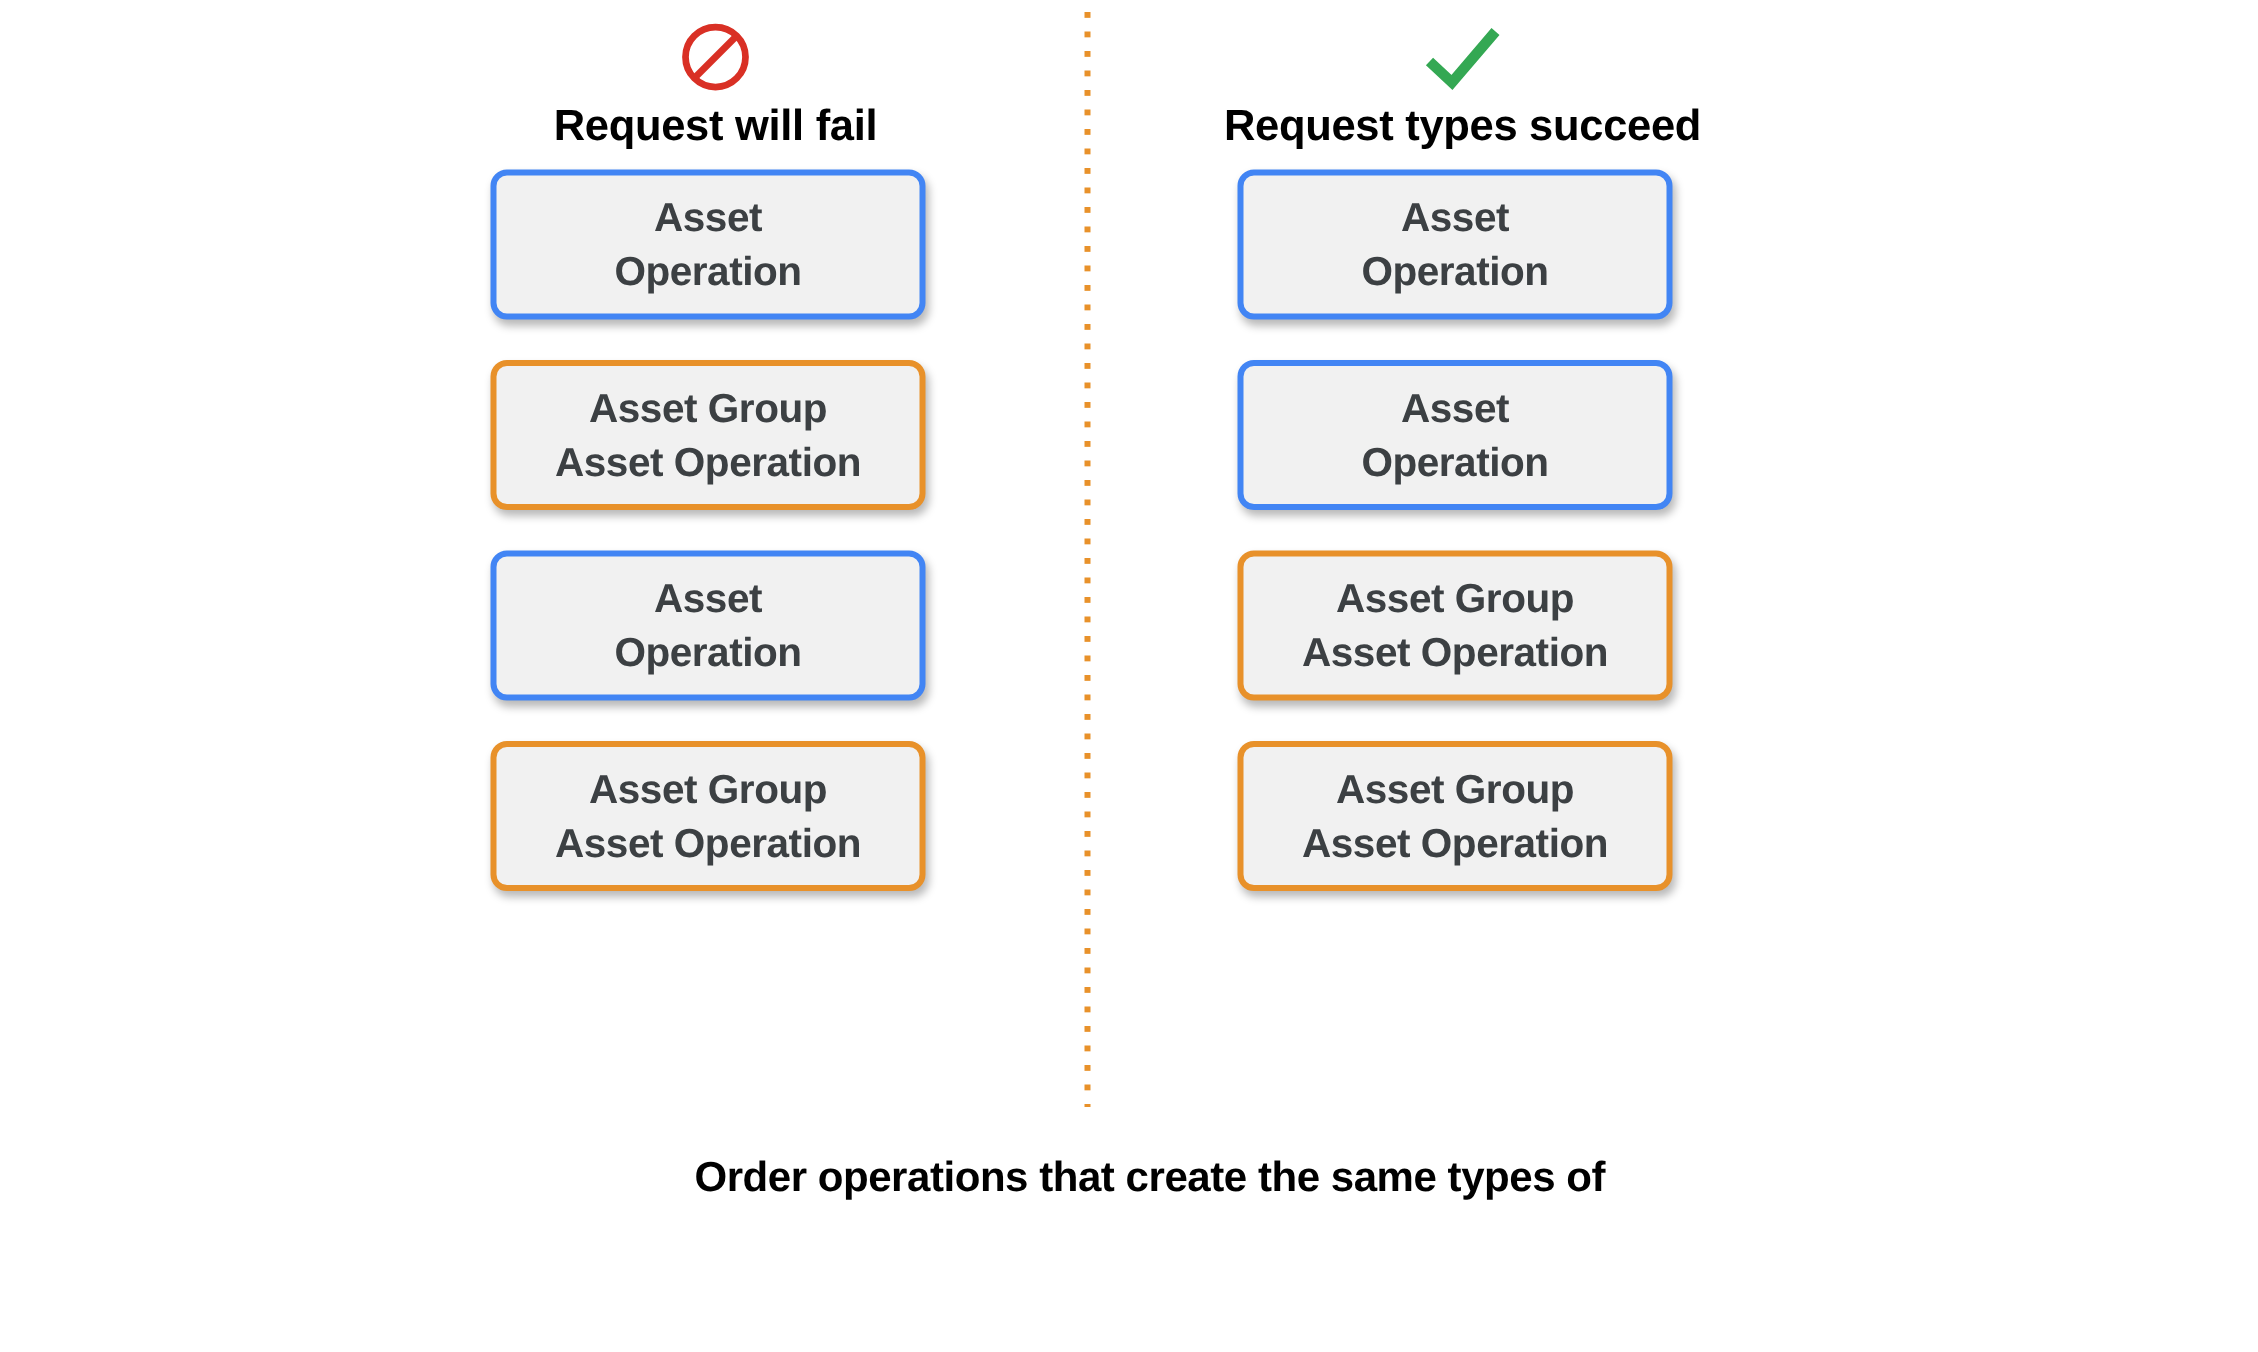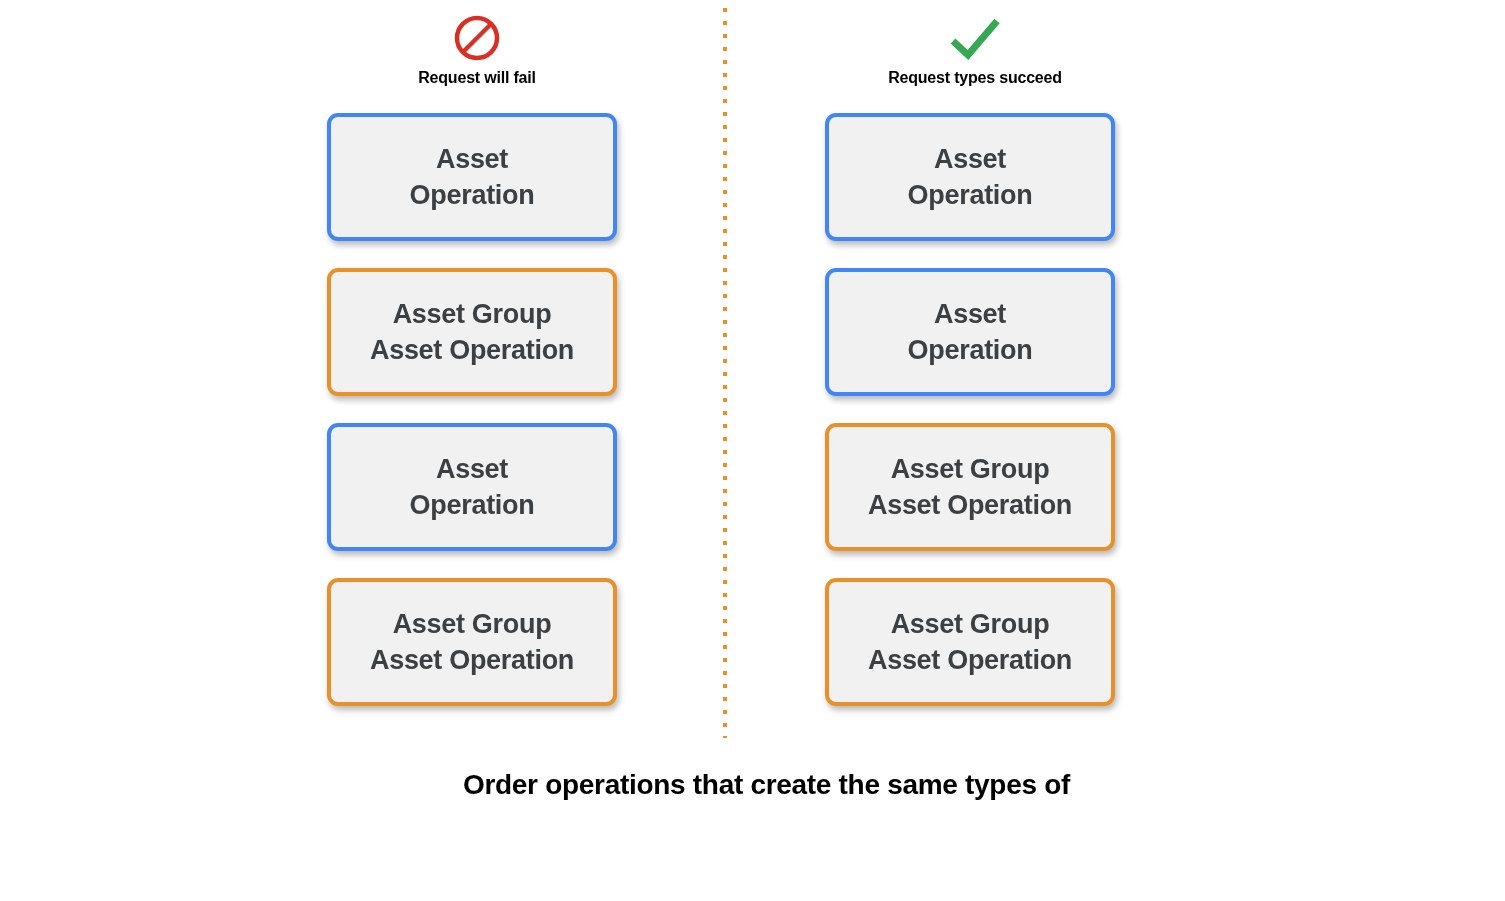--- a/index.html
+++ b/index.html
@@ -57,40 +57,40 @@
     align-items: center;
     justify-content: flex-start;
   }
   .col-icon {
     height: 60px;
     display: flex;
     align-items: center;
     justify-content: center;
   }
   .col-label {
-    font-size: 16px;
+    font-size: 29px;
     font-weight: bold;
     color: #000000;
     letter-spacing: -0.2px;
     line-height: 1;
     margin-top: 2px;
     white-space: nowrap;
   }
 
   
   .stack {
     position: absolute;
     top: 113px;
     left: 0;
     width: 300px;
   }
   .op-box {
     box-sizing: border-box;
     width: 290px;
-    height: 128px;
+    height: 100px;
     margin-bottom: 27px;
     border: 4px solid #4285f4;
     border-radius: 11px;
     background: #f1f1f1;
     box-shadow: 2px 4px 6px rgba(0,0,0,0.28);
     display: flex;
     flex-direction: column;
     align-items: center;
     justify-content: center;
     text-align: center;

